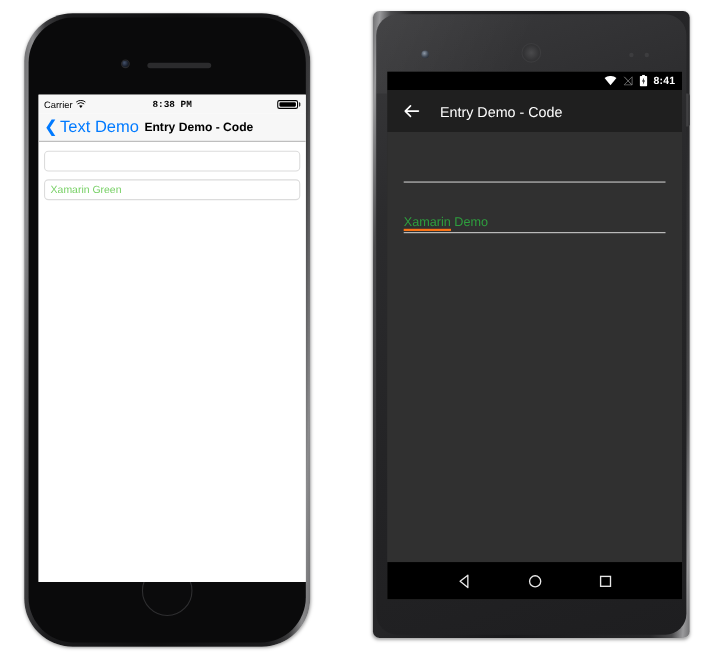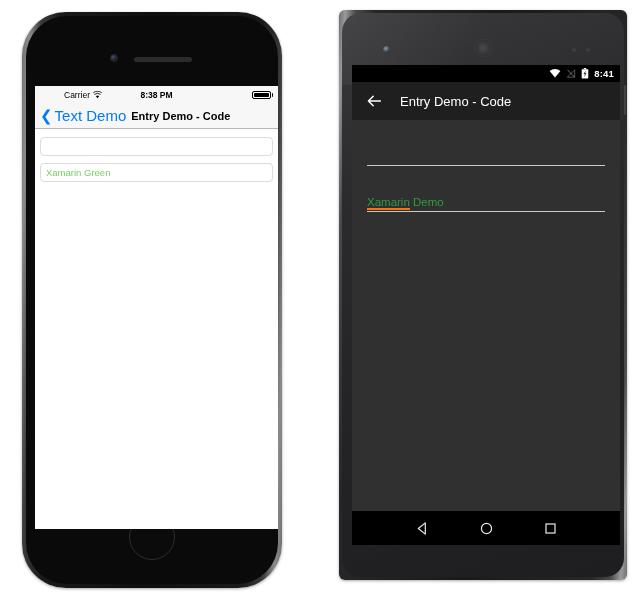--- a/index.html
+++ b/index.html
@@ -43,25 +43,25 @@
     position:absolute; left:9px; top:70px; width:243px; height:443px;
     background:#ffffff; overflow:hidden;
   }
   
   .ios-status {
     height:17px; background:#f7f7f7;
     display:flex; align-items:center; padding:0 5px;
     font-size:8.5px; color:#000;
     position:relative;
   }
-  .ios-carrier { display:flex; align-items:center; gap:3px;margin-left:24px; }
+  .ios-carrier { display:flex; align-items:center; gap:3px; }
   .ios-wifi { display:inline-block; width:9px; height:8px; }
   .ios-time {
     position:absolute; left:0; right:0; text-align:center;
-    font-size:8.5px; font-weight:bold; color:#000;
+    font-size:8.5px; font-weight:bold; color:#000;font-family:Liberation Mono, monospace;
   }
   .ios-batt {
     margin-left:auto; display:flex; align-items:center;
   }
   .ios-batt-body {
     width:19px; height:8px; border:1px solid #000; border-radius:2px;
     padding:1px; background:#fff;
   }
   .ios-batt-fill { width:100%; height:100%; background:#000; border-radius:1px; }
   .ios-batt-tip { width:1.5px; height:4px; background:#000; margin-left:1px; border-radius:0 1px 1px 0; }

